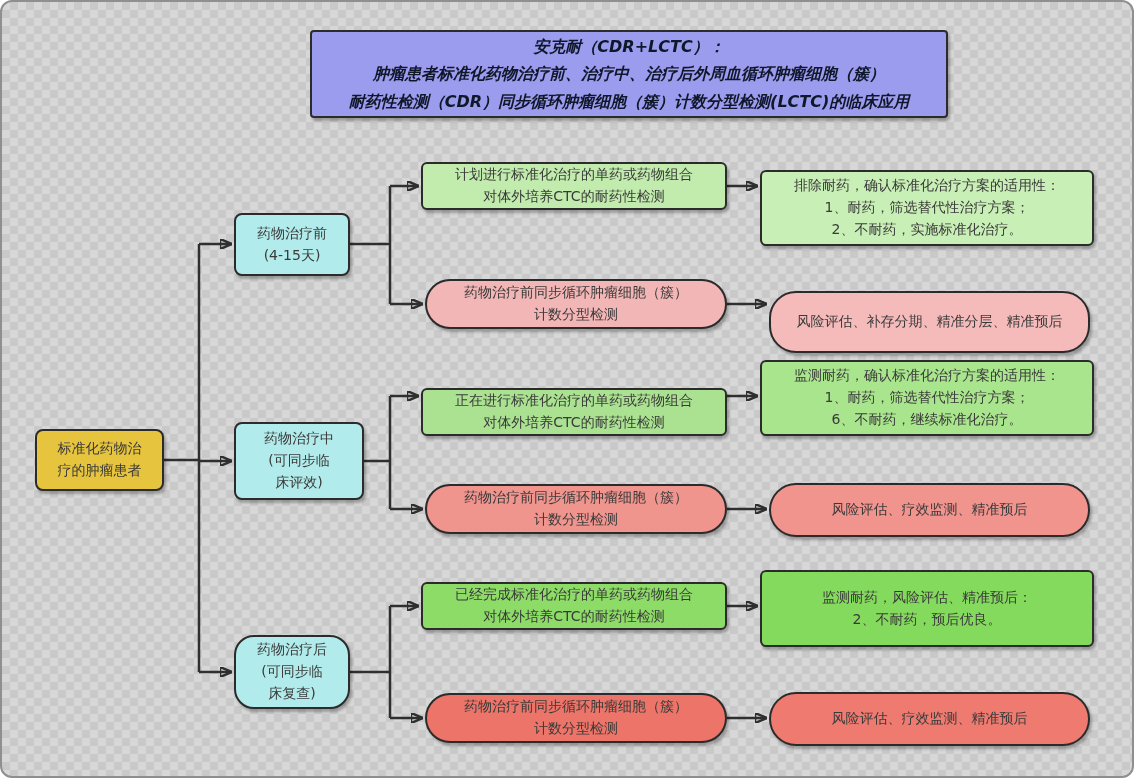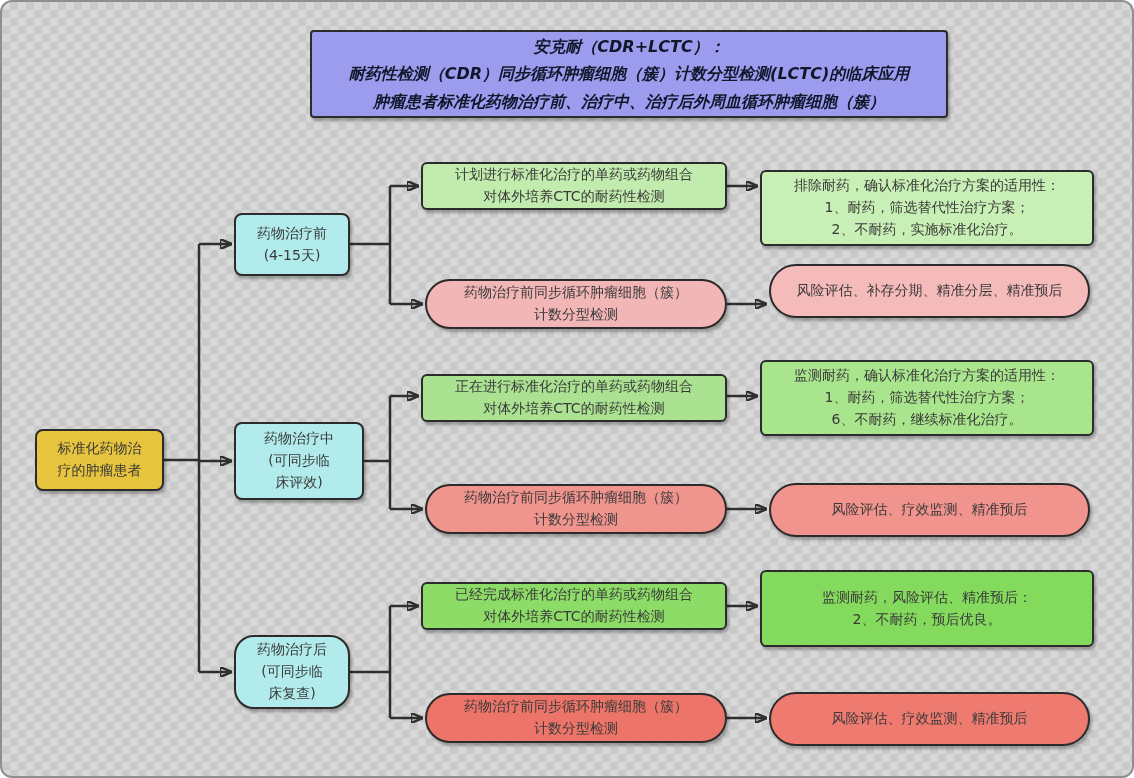--- a/index.html
+++ b/index.html
@@ -21,26 +21,26 @@
   }
   .root{left:33px;top:427px;width:129px;height:62px;border-radius:8px;font-size:14px;}
   .stage{border-radius:8px;font-size:14px;}
   .stage1{left:232px;top:211px;width:116px;height:63px;}
   .stage2{left:232px;top:420px;width:130px;height:78px;}
   .stage3{left:232px;top:633px;width:116px;height:74px;border-radius:20px;}
   .rect{border-radius:6px;}
   .pill{border-radius:27px;}
   .cdr1{left:419px;top:160px;width:306px;height:48px;}
   .lctc1{left:423px;top:277px;width:302px;height:50px;}
-  .cdr2{left:419px;top:372px;width:306px;height:48px;}
+  .cdr2{left:419px;top:386px;width:306px;height:48px;}
   .lctc2{left:423px;top:482px;width:302px;height:50px;}
   .cdr3{left:419px;top:580px;width:306px;height:48px;}
   .lctc3{left:423px;top:691px;width:302px;height:50px;}
   .res1{left:758px;top:148px;width:334px;height:76px;}
-  .res2{left:767px;top:262px;width:321px;height:54px;}
+  .res2{left:767px;top:289px;width:321px;height:62px;}
   .res3{left:758px;top:358px;width:334px;height:76px;}
   .res4{left:767px;top:481px;width:321px;height:54px;}
   .res5{left:758px;top:568px;width:334px;height:77px;}
   .res6{left:767px;top:690px;width:321px;height:54px;}
   svg.connectors{position:absolute;left:0;top:0;z-index:1;}
   svg.connectors path{stroke:#2f2f2f;stroke-width:2.5;fill:none;}
 </style>
 </head>
 <body>
 
@@ -68,22 +68,22 @@
     <path d="M725 184 H756" marker-end="url(#arrow)"></path>
     <path d="M725 302 H765" marker-end="url(#arrow)"></path>
     <path d="M725 394 H756" marker-end="url(#arrow)"></path>
     <path d="M725 507 H765" marker-end="url(#arrow)"></path>
     <path d="M725 604 H756" marker-end="url(#arrow)"></path>
     <path d="M725 716 H765" marker-end="url(#arrow)"></path>
   </svg>
 
   <div class="node title" style="background-color: rgb(156, 156, 239);">
     <span class="ln">安克耐（CDR+LCTC）：</span>
+    <span class="ln">肿瘤患者标准化药物治疗前、治疗中、治疗后外周血循环肿瘤细胞（簇）</span>
     <span class="ln">耐药性检测（CDR）同步循环肿瘤细胞（簇）计数分型检测(LCTC)的临床应用</span>
-    <span class="ln">肿瘤患者标准化药物治疗前、治疗中、治疗后外周血循环肿瘤细胞（簇）</span>
   </div>
 
   <div class="node root" style="background-color: rgb(231, 196, 61);">
     <span class="ln">标准化药物治</span>
     <span class="ln">疗的肿瘤患者</span>
   </div>
 
   <div class="node stage stage1" style="background-color: rgb(178, 235, 235);">
     <span class="ln">药物治疗前</span>
     <span class="ln">(4-15天)</span>

